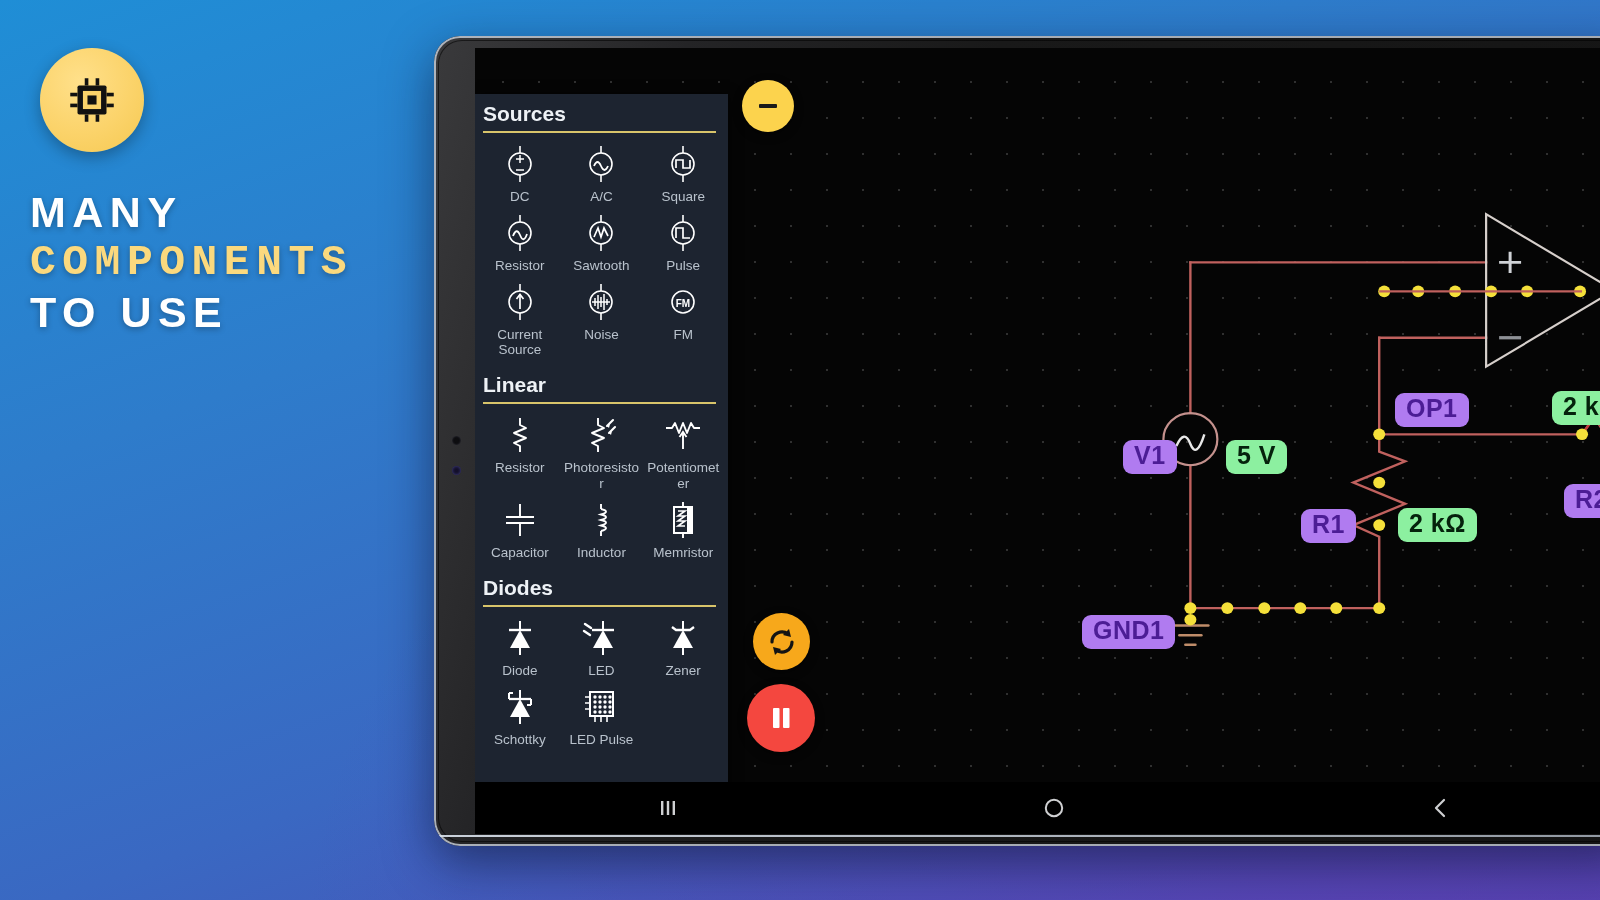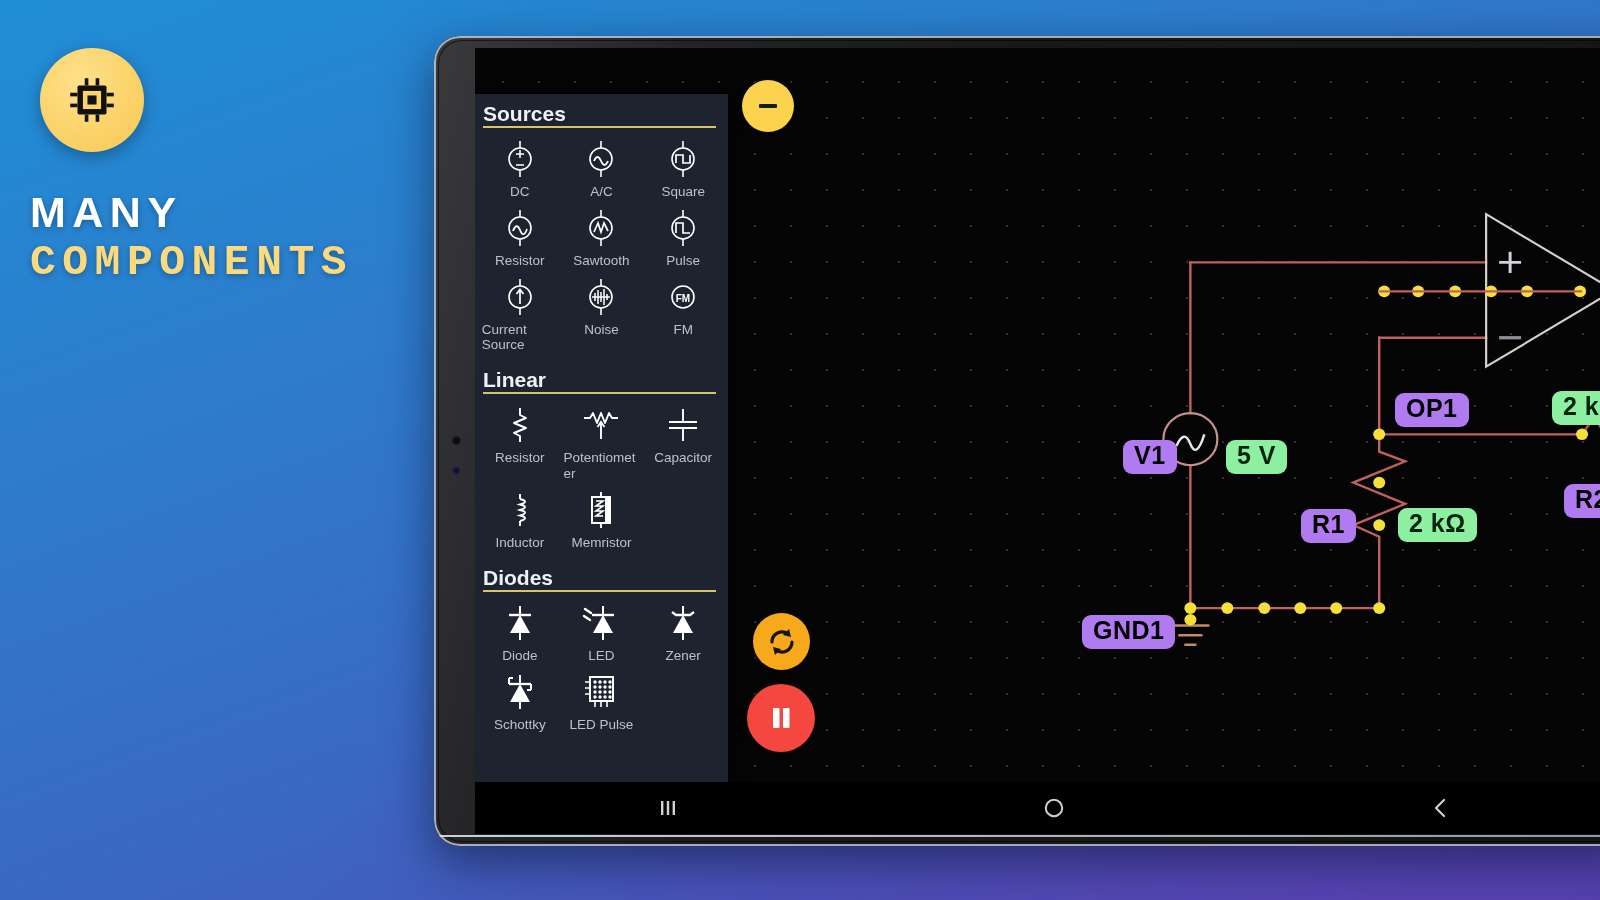--- a/index.html
+++ b/index.html
@@ -89,45 +89,45 @@
 
   .node-label{
     position:absolute;
     font-size:25px; font-weight:bold;
     padding:2px 11px 5px;
     border-radius:9px;
     line-height:1.08;
     letter-spacing:.5px;
     white-space:nowrap;
   }
-  .lbl-ref{ background:#b07bf0; color:#000000; }
+  .lbl-ref{ background:#b07bf0; color:#4c1d95; }
   .lbl-val{ background:#8cf0a0; color:#05220c; }
 
   
   #palette{
     position:absolute; left:0; top:46px; width:253px; bottom:0;
     background:#1d2430;
     overflow:hidden;
     box-shadow:2px 0 10px rgba(0,0,0,.55);
   }
   .pal-section{ padding:0 0 2px; }
   .pal-head{
     color:#eef2f6; font-size:21px; font-weight:bold;
-    margin:8px 0 0 8px; 
+    margin:8px 0 0 8px; padding-bottom:5px;
     border-bottom:2px solid #d8c46a;
     width:233px;
   }
   .pal-grid{
     display:grid; grid-template-columns:repeat(3,1fr);
     padding:6px 4px 2px;
   }
   .pal-item{ display:flex; flex-direction:column; align-items:center; padding:5px 1px 4px; }
   .pal-item svg{ display:block; }
   .pal-label{
-    color:#b9c2cc; font-size:13.5px; 
+    color:#b9c2cc; font-size:13.5px; text-align:center;
     line-height:1.12; margin-top:5px; max-width:76px;
     word-break:break-word;
   }
 
   
   .fab{
     position:absolute; border-radius:50%;
     display:flex; align-items:center; justify-content:center;
     box-shadow:0 3px 9px rgba(0,0,0,.5);
   }
@@ -171,20 +171,21 @@
           <rect x="48" y="36" width="8" height="4"></rect>
       </g>
       <rect x="22" y="22" width="20" height="20" fill="#fbd36a"></rect>
       <rect x="27" y="27" width="10" height="10" fill="#111111"></rect>
     </svg>
   </div>
 
   <div id="headline">
     <div class="hl-line hl-white">MANY</div>
     <div class="hl-line hl-yellow">COMPONENTS</div>
+    <div class="hl-line hl-white">TO USE</div>
   </div>
 </div>
 
 <div id="tablet">
   <div id="tablet-rim"></div>
   <div class="bezel-sensor" id="sensor-a"></div>
   <div class="bezel-sensor" id="sensor-b"></div>
   <div id="tablet-bottom-edge"></div>
 
   <div id="screen">
@@ -364,20 +365,32 @@
         <div class="pal-head">Linear</div>
         <div class="pal-grid">
 
           <div class="pal-item">
             <svg width="40" height="40" viewBox="0 0 40 40">
               <path d="M20 3 L20 10 L26 13 L14 18 L26 23 L14 28 L20 31 L20 37" fill="none" stroke="#fff" stroke-width="1.9" stroke-linejoin="round"></path>
             </svg>
             <div class="pal-label">Resistor</div>
           </div>
 
+          <div class="pal-item">
+            <svg width="40" height="40" viewBox="0 0 40 40">
+              <path d="M17 3 L17 10 L23 13 L11 18 L23 23 L11 28 L17 31 L17 37" fill="none" stroke="#fff" stroke-width="1.9" stroke-linejoin="round"></path>
+              <g stroke="#fff" stroke-width="2.1" stroke-linecap="round">
+                <path d="M32 5 L26 11"></path>
+                  <path d="M34 12 L28 18"></path>
+              </g>
+              <path d="M26 11 L29 9 L28 13 Z" fill="#fff"></path>
+              <path d="M28 18 L31 16 L30 20 Z" fill="#fff"></path>
+            </svg>
+            <div class="pal-label">Photoresistor</div>
+          </div>
 
           <div class="pal-item">
             <svg width="40" height="40" viewBox="0 0 40 40">
               <path d="M3 13 L9 13 L12 8 L16 18 L20 8 L24 18 L28 8 L31 13 L37 13" fill="none" stroke="#fff" stroke-width="1.9" stroke-linejoin="round"></path>
               <path d="M20 34 L20 18" stroke="#fff" stroke-width="1.9"></path>
               <path d="M16.5 22 L20 17 L23.5 22" fill="none" stroke="#fff" stroke-width="1.9"></path>
             </svg>
             <div class="pal-label">Potentiometer</div>
           </div>
 

